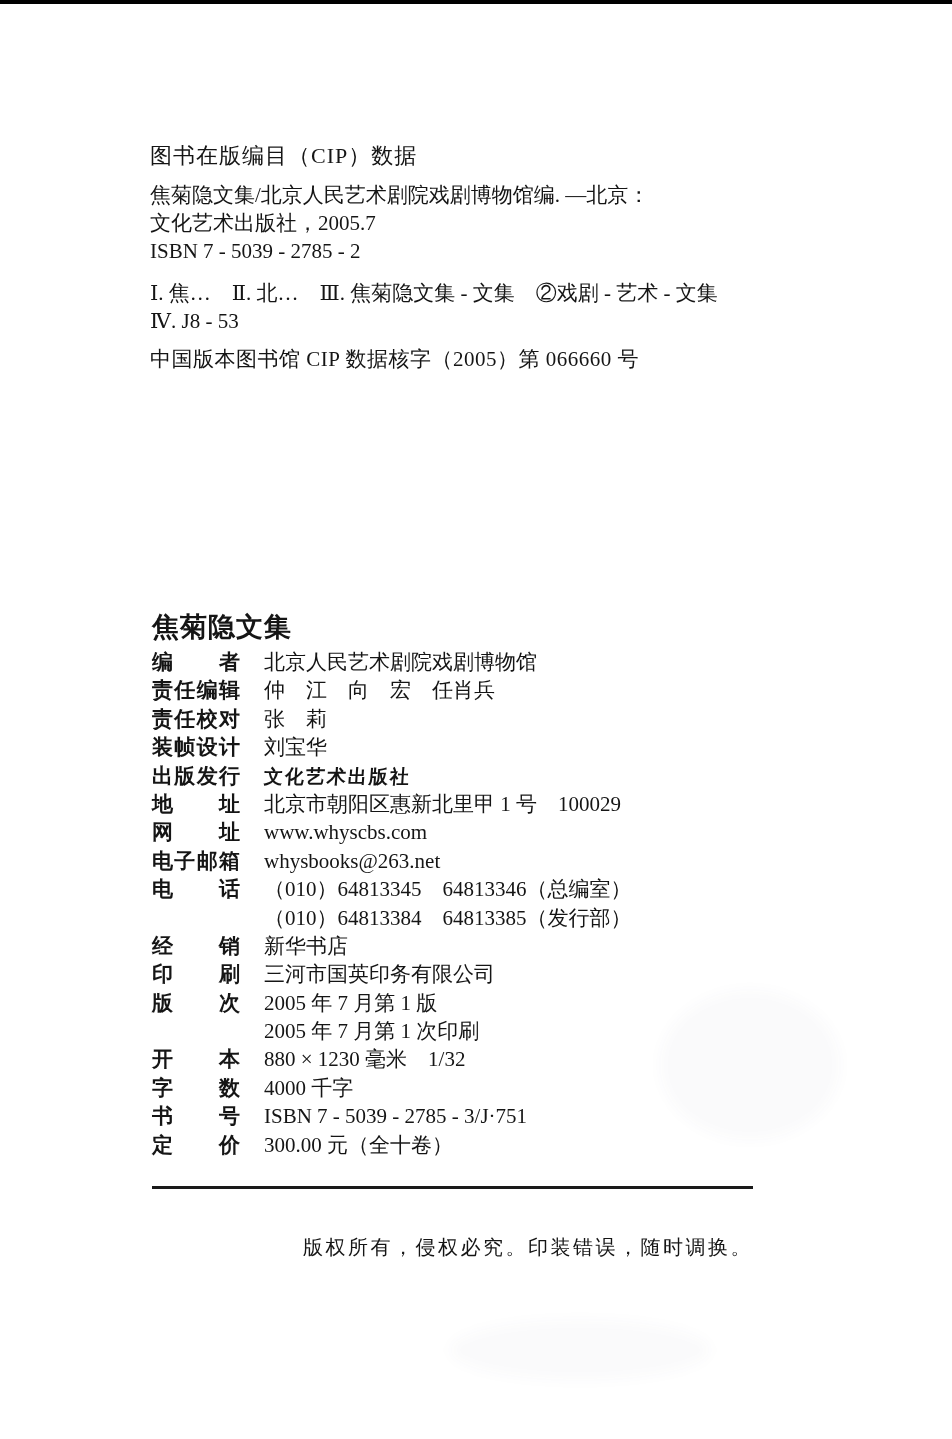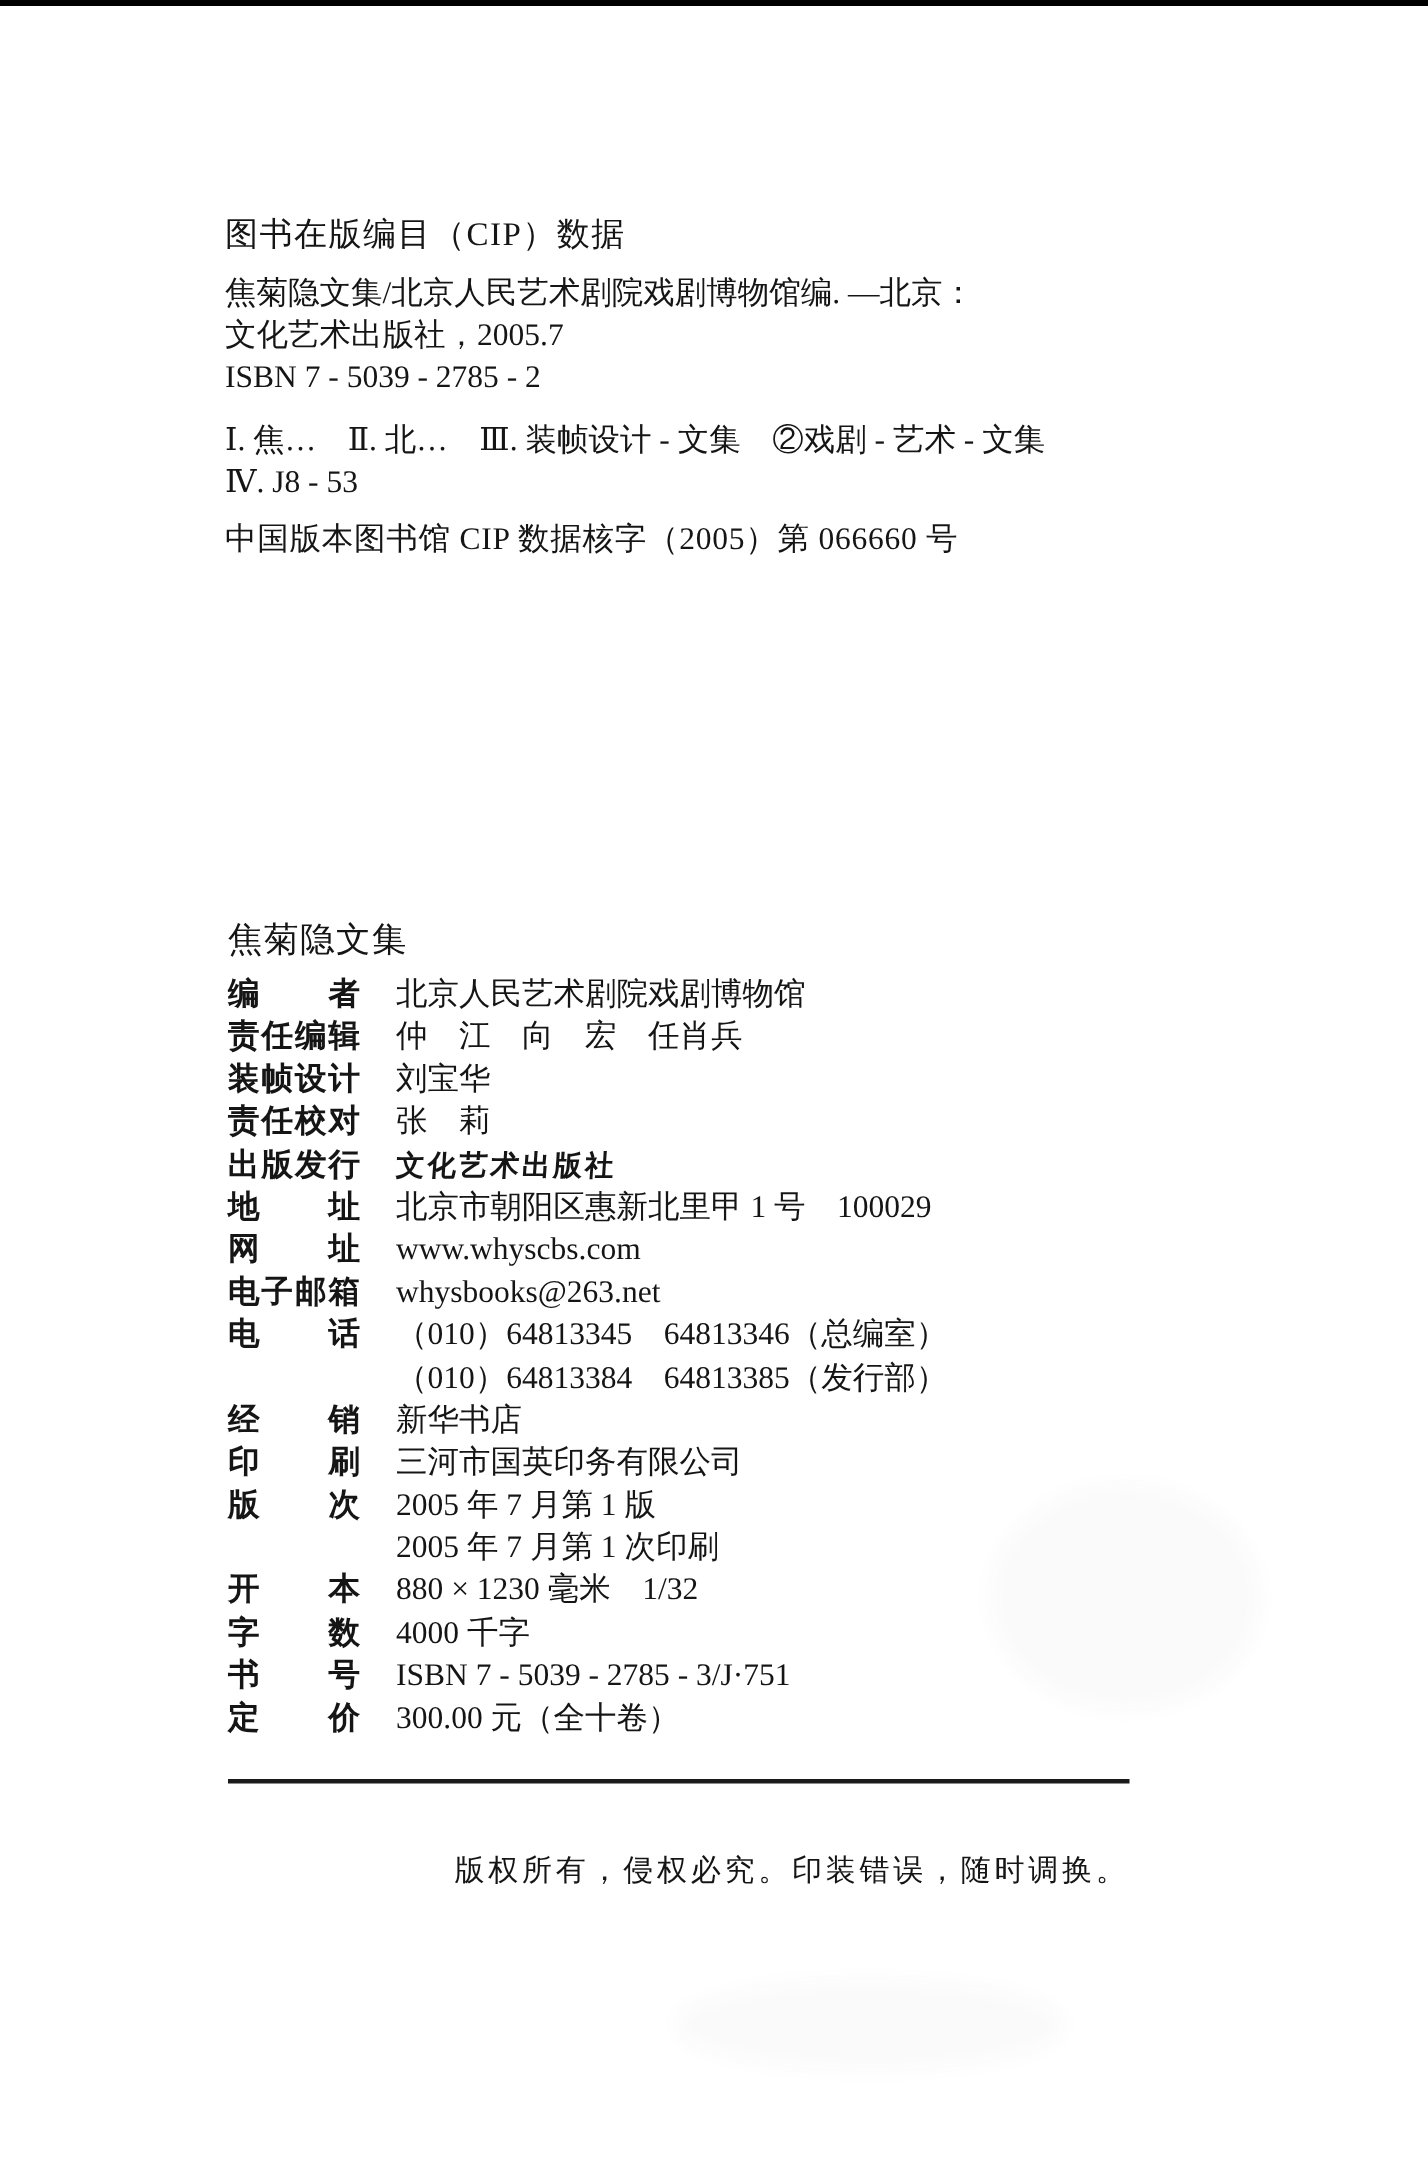--- a/index.html
+++ b/index.html
@@ -48,22 +48,22 @@
   }
   
   .colophon {
     position: absolute;
     left: 152px;
     top: 612px;
     width: 700px;
     font-size: 21px;
   }
   .colophon-title {
-    font-weight: normal;
-    font-size: 23px;
+    font-weight: bold;
+    font-size: 27px;
     line-height: 30px;
     margin-bottom: 6px;
     letter-spacing: 1px;
   }
   .row {
     display: flex;
     align-items: baseline;
     height: 28.4px;
     line-height: 28.4px;
     white-space: nowrap;
@@ -118,45 +118,45 @@
 </head>
 <body>
 
 <div class="top-edge"></div>
 
 <div class="cip">
   <div class="cip-header">图书在版编目（CIP）数据</div>
   <div class="cip-line">焦菊隐文集/北京人民艺术剧院戏剧博物馆编. —北京：</div>
   <div class="cip-line">文化艺术出版社，2005.7</div>
   <div class="cip-line">ISBN 7 - 5039 - 2785 - 2</div>
-  <div class="cip-class">Ⅰ. 焦…　Ⅱ. 北…　Ⅲ. 装帧设计 - 文集　②戏剧 - 艺术 - 文集</div>
+  <div class="cip-class">Ⅰ. 焦…　Ⅱ. 北…　Ⅲ. 焦菊隐文集 - 文集　②戏剧 - 艺术 - 文集</div>
   <div>Ⅳ. J8 - 53</div>
   <div class="cip-record">中国版本图书馆 CIP 数据核字（2005）第 066660 号</div>
 </div>
 
 <div class="colophon">
   <div class="colophon-title">焦菊隐文集</div>
 
   <div class="row">
     <span class="label">编者</span>
     <span class="value">北京人民艺术剧院戏剧博物馆</span>
   </div>
   <div class="row">
     <span class="label">责任编辑</span>
     <span class="value">仲　江　向　宏　任肖兵</span>
   </div>
   <div class="row">
+    <span class="label">责任校对</span>
+    <span class="value">张　莉</span>
+  </div>
+  <div class="row">
     <span class="label">装帧设计</span>
     <span class="value">刘宝华</span>
   </div>
   <div class="row">
-    <span class="label">责任校对</span>
-    <span class="value">张　莉</span>
-  </div>
-  <div class="row">
     <span class="label">出版发行</span>
     <span class="value logo-value">文化艺术出版社</span>
   </div>
   <div class="row">
     <span class="label">地址</span>
     <span class="value">北京市朝阳区惠新北里甲 1 号　100029</span>
   </div>
   <div class="row">
     <span class="label">网址</span>
     <span class="value">www.whyscbs.com</span>

